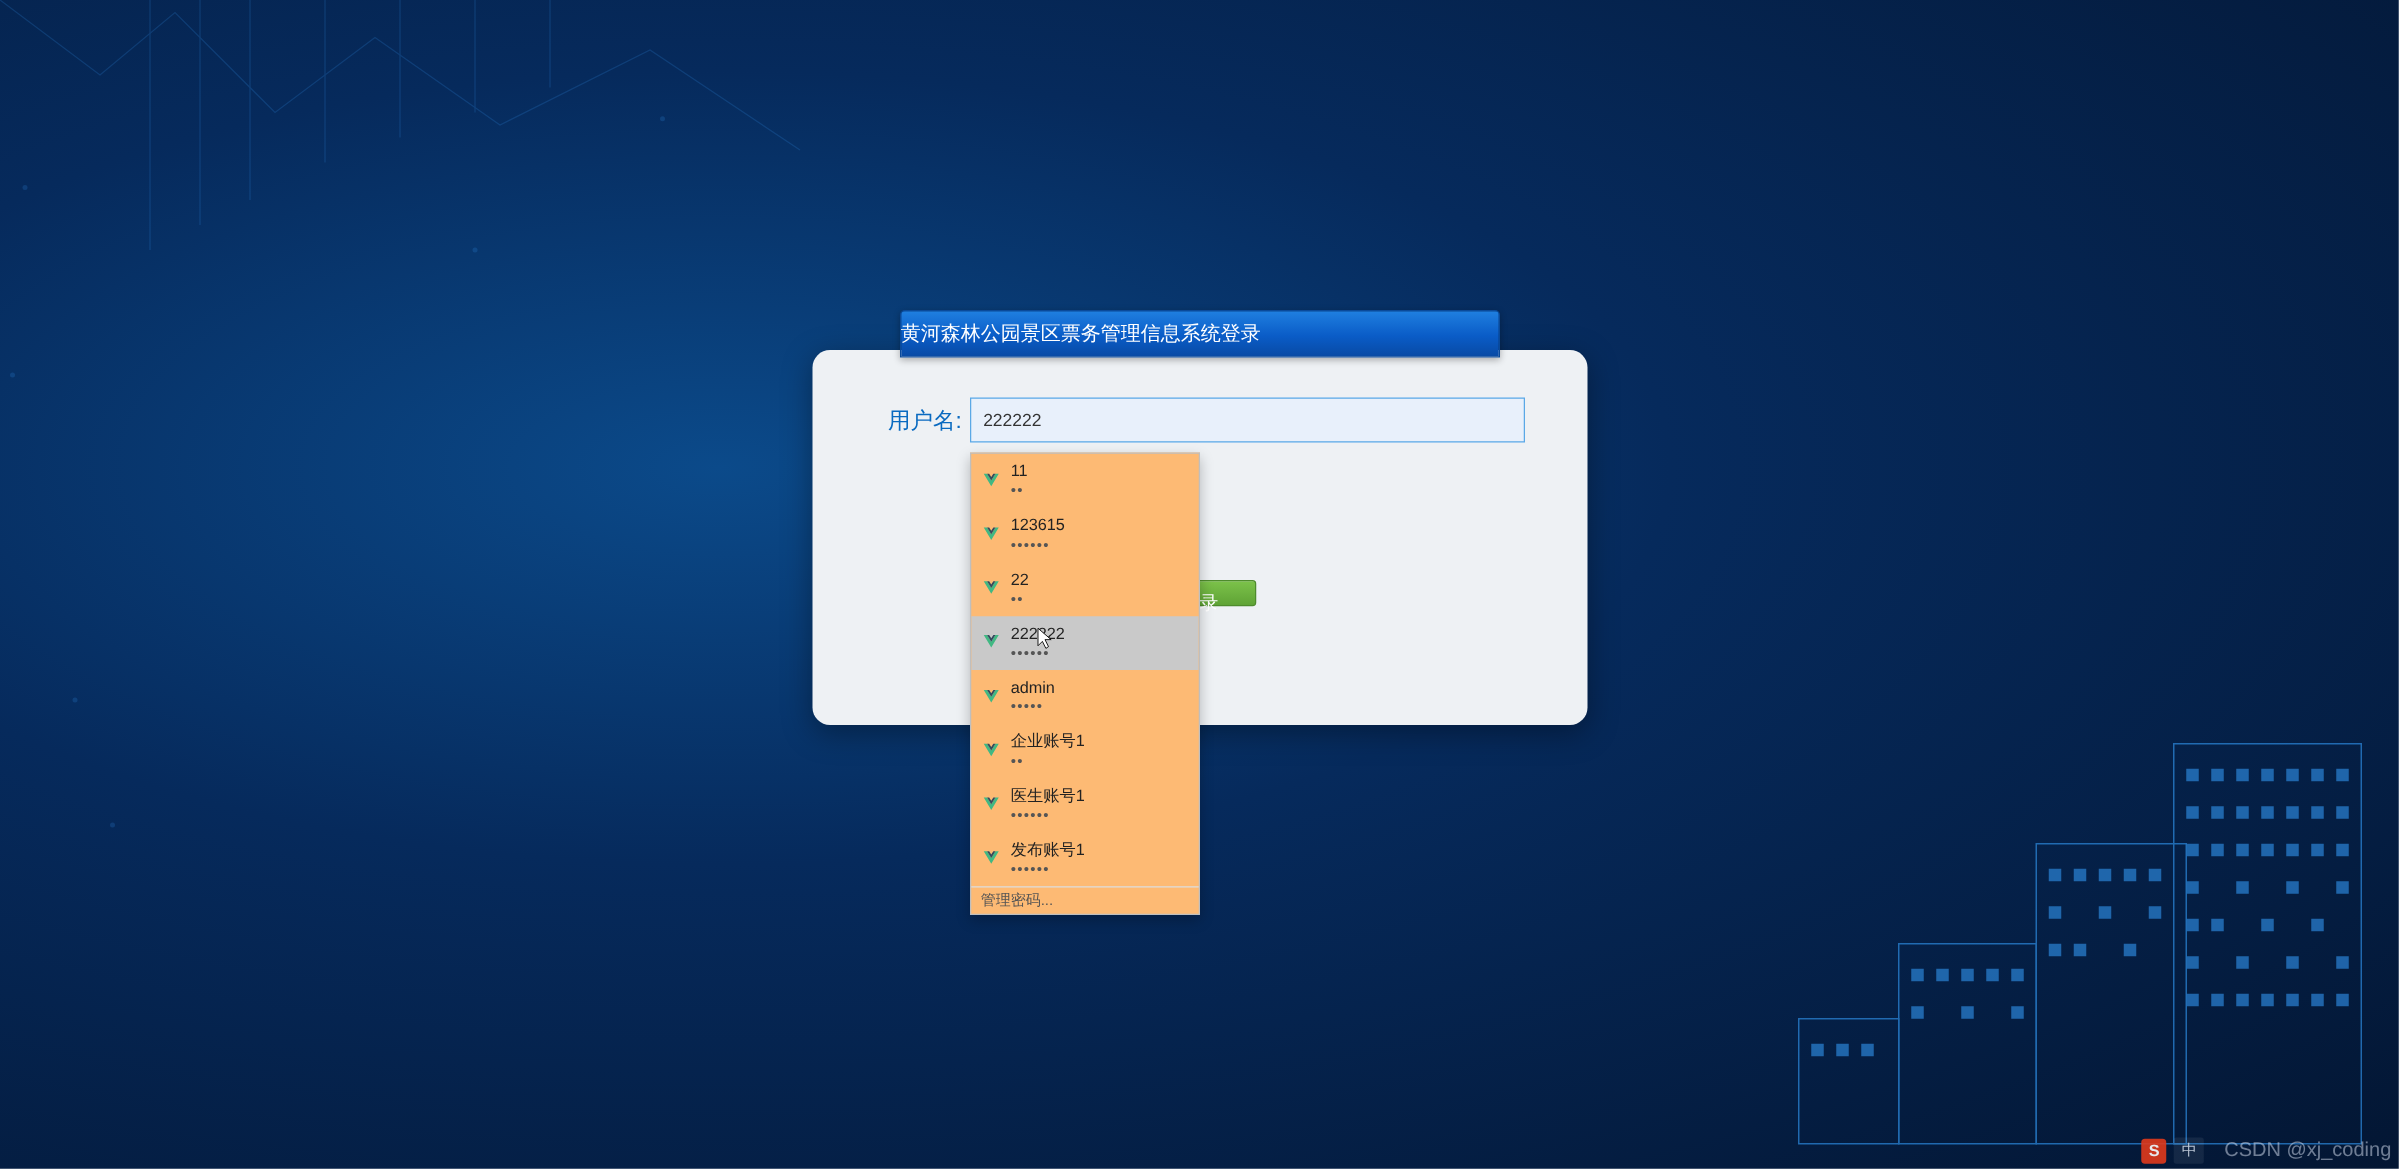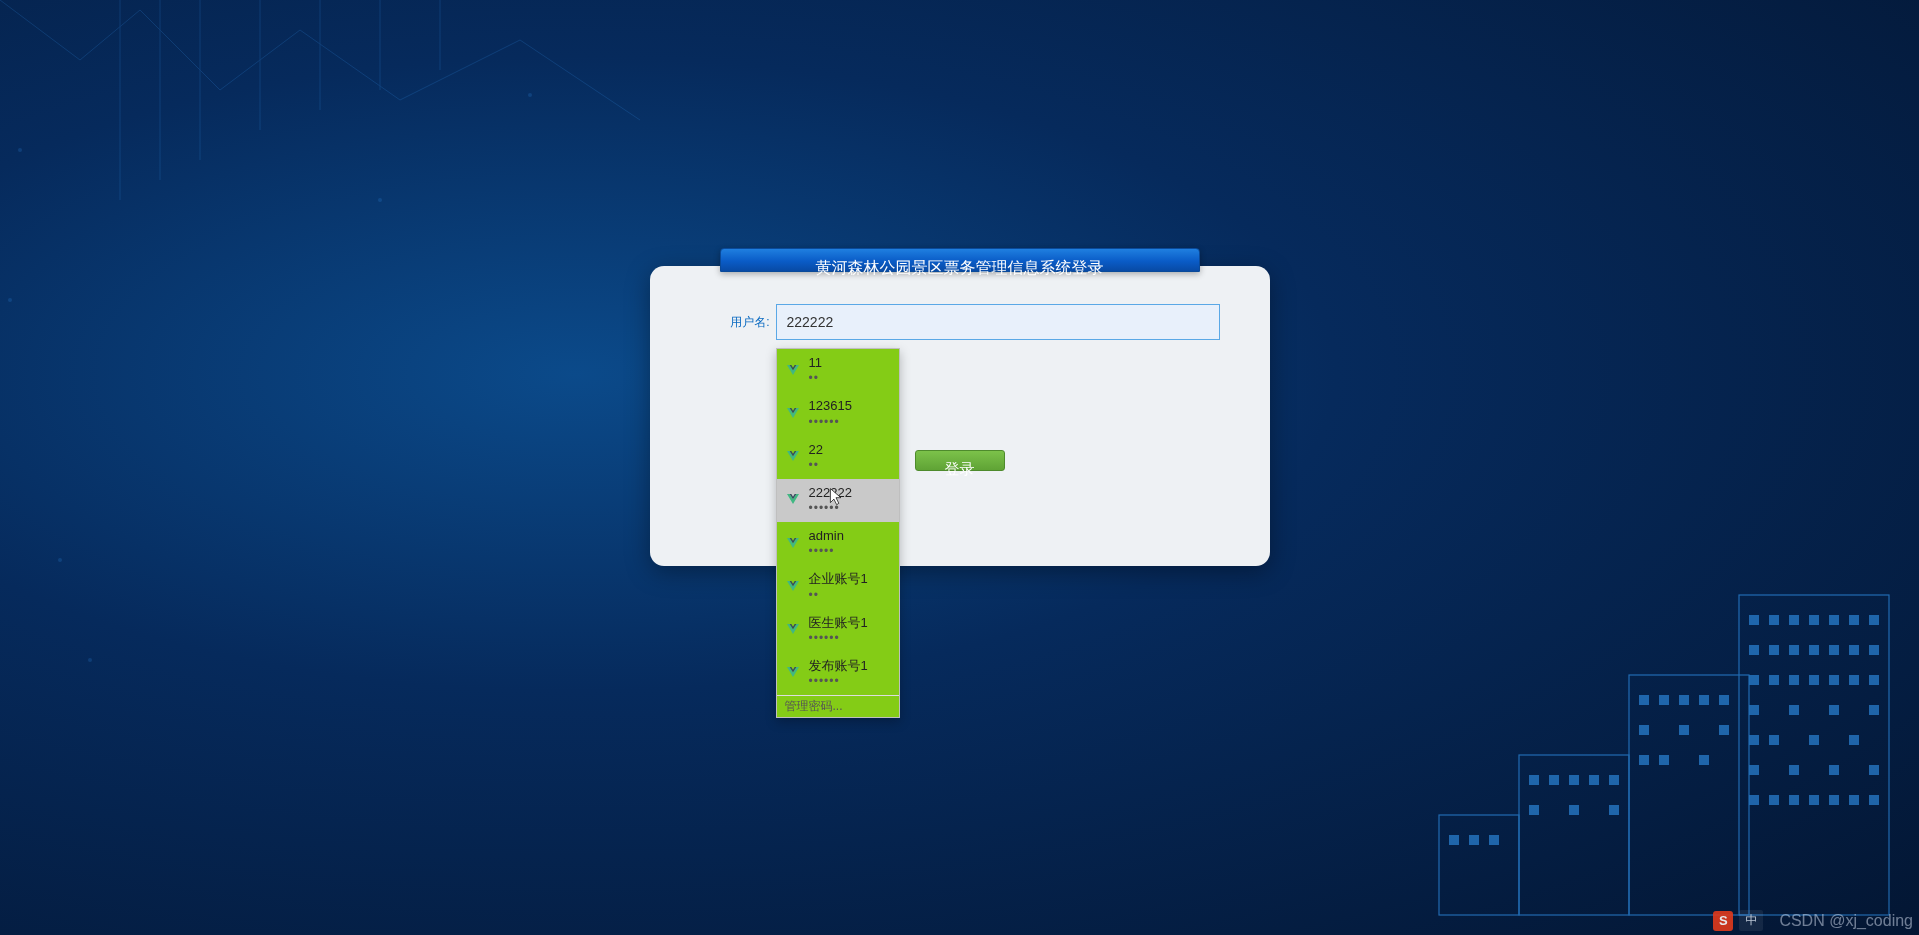--- a/index.html
+++ b/index.html
@@ -18,23 +18,22 @@
 
   .login-wrap {
     position: absolute;
     left: 50%; top: 248px;
     transform: translateX(-50%);
     width: 620px;
   }
   .login-title-tab {
     margin: 0 auto;
     width: 480px;
-    height: 24px;
+    height: 38px;
     line-height: 38px;
-    text-align: center;
     color: #fff;
     font-size: 16px;
     background: linear-gradient(to bottom, #1f7fe0 0%, #0a5cc7 55%, #084aa5 100%);
     border-radius: 4px 4px 0 0;
     border: 1px solid #0a4a9a;
     box-shadow: 0 2px 6px rgba(0,0,0,0.3);
     position: relative;
     z-index: 2;
   }
   .login-panel {
@@ -50,21 +49,21 @@
   .field-row {
     display: flex;
     align-items: center;
     margin-bottom: 28px;
     position: relative;
   }
   .field-label {
     width: 70px;
     text-align: right;
     color: #0a6ac0;
-    font-size: 12px;
+    font-size: 18px;
     margin-right: 6px;
   }
   .text-input {
     flex: 1;
     height: 36px;
     border: 1px solid #5aa8e6;
     background: #e8f0fb;
     padding: 0 10px;
     font-size: 14px;
     color: #333;
@@ -86,22 +85,22 @@
     border-radius: 3px;
     cursor: pointer;
     padding: 0 22px;
   }
   
   .ac-anchor { position: relative; }
   .ac-dropdown2 {
     position: absolute;
     left: 76px;
     top: 44px;
-    width: 124px;
-    background: #84cc16;
+    width: 184px;
+    background: #fdba74;
     border: 1px solid #bfbfbf;
     box-shadow: 0 4px 10px rgba(0,0,0,0.25);
     z-index: 10;
     font-size: 13px;
   }
   .ac-list {
     max-height: 368px;
     overflow-y: scroll;
   }
   .ac-item {

